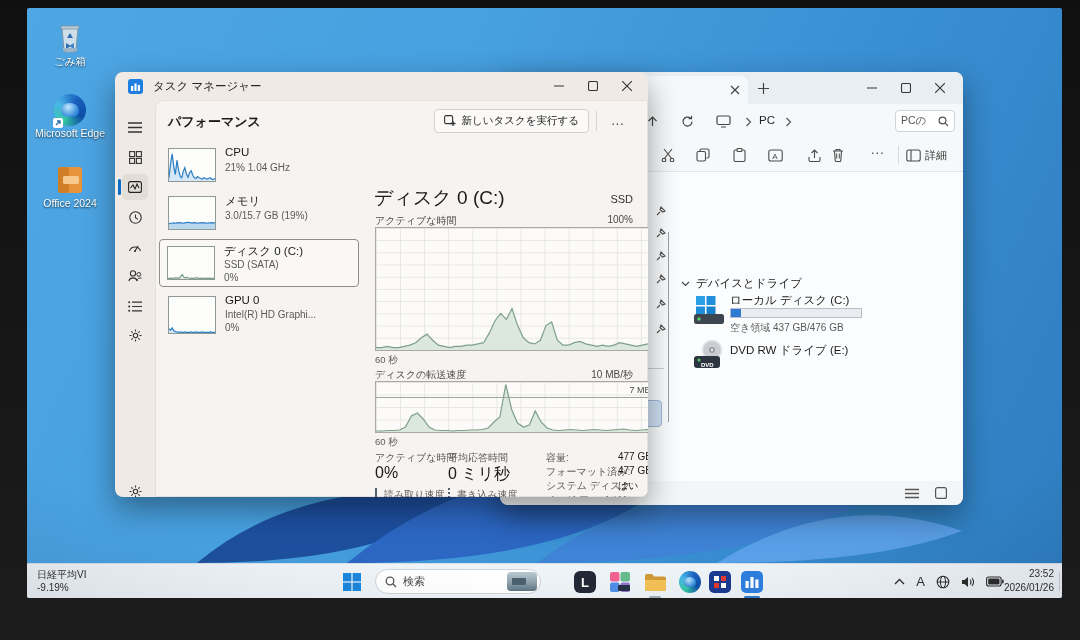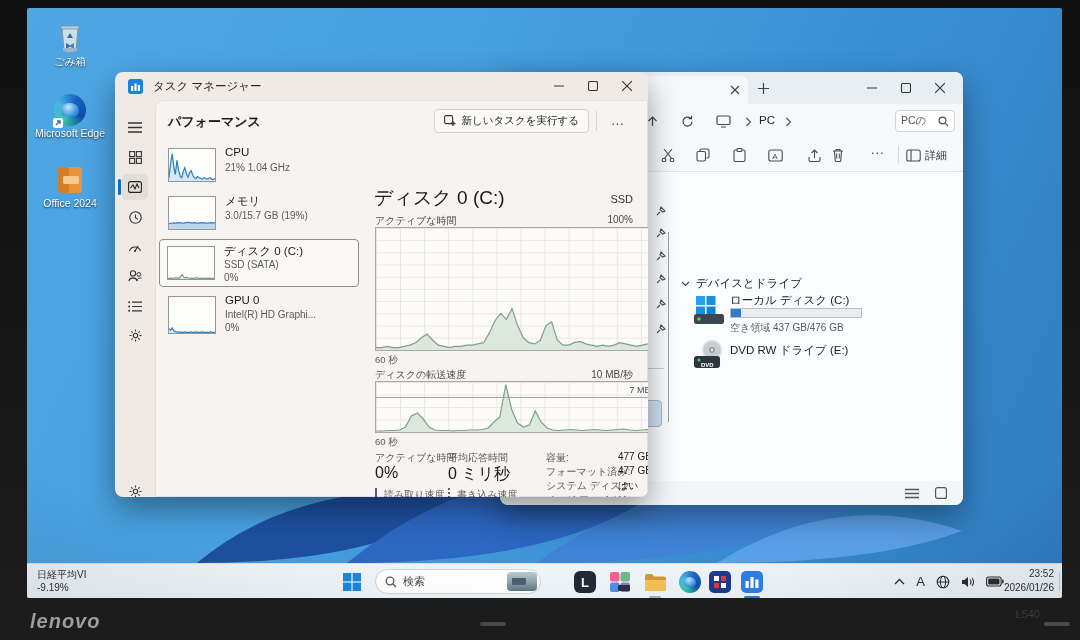--- a/index.html
+++ b/index.html
@@ -583,19 +583,13 @@
           </svg>
       </div>
       <div class="clock">
         <div>23:52</div>
         <div>2026/01/26</div>
       </div>
       <div style="position:absolute;right:2px;top:8px;width:1px;height:19px;background:#c8cfd6;"></div>
     </div>
   </div>
 
-  <div class="bezel-bottom">
-    <span class="lenovo">lenovo</span>
-    <span class="model">L540</span>
-    <span class="hinge" style="left:480px;"></span>
-    <span class="hinge" style="left:1044px;"></span>
-  </div>
 </div>
 
 </body></html>

